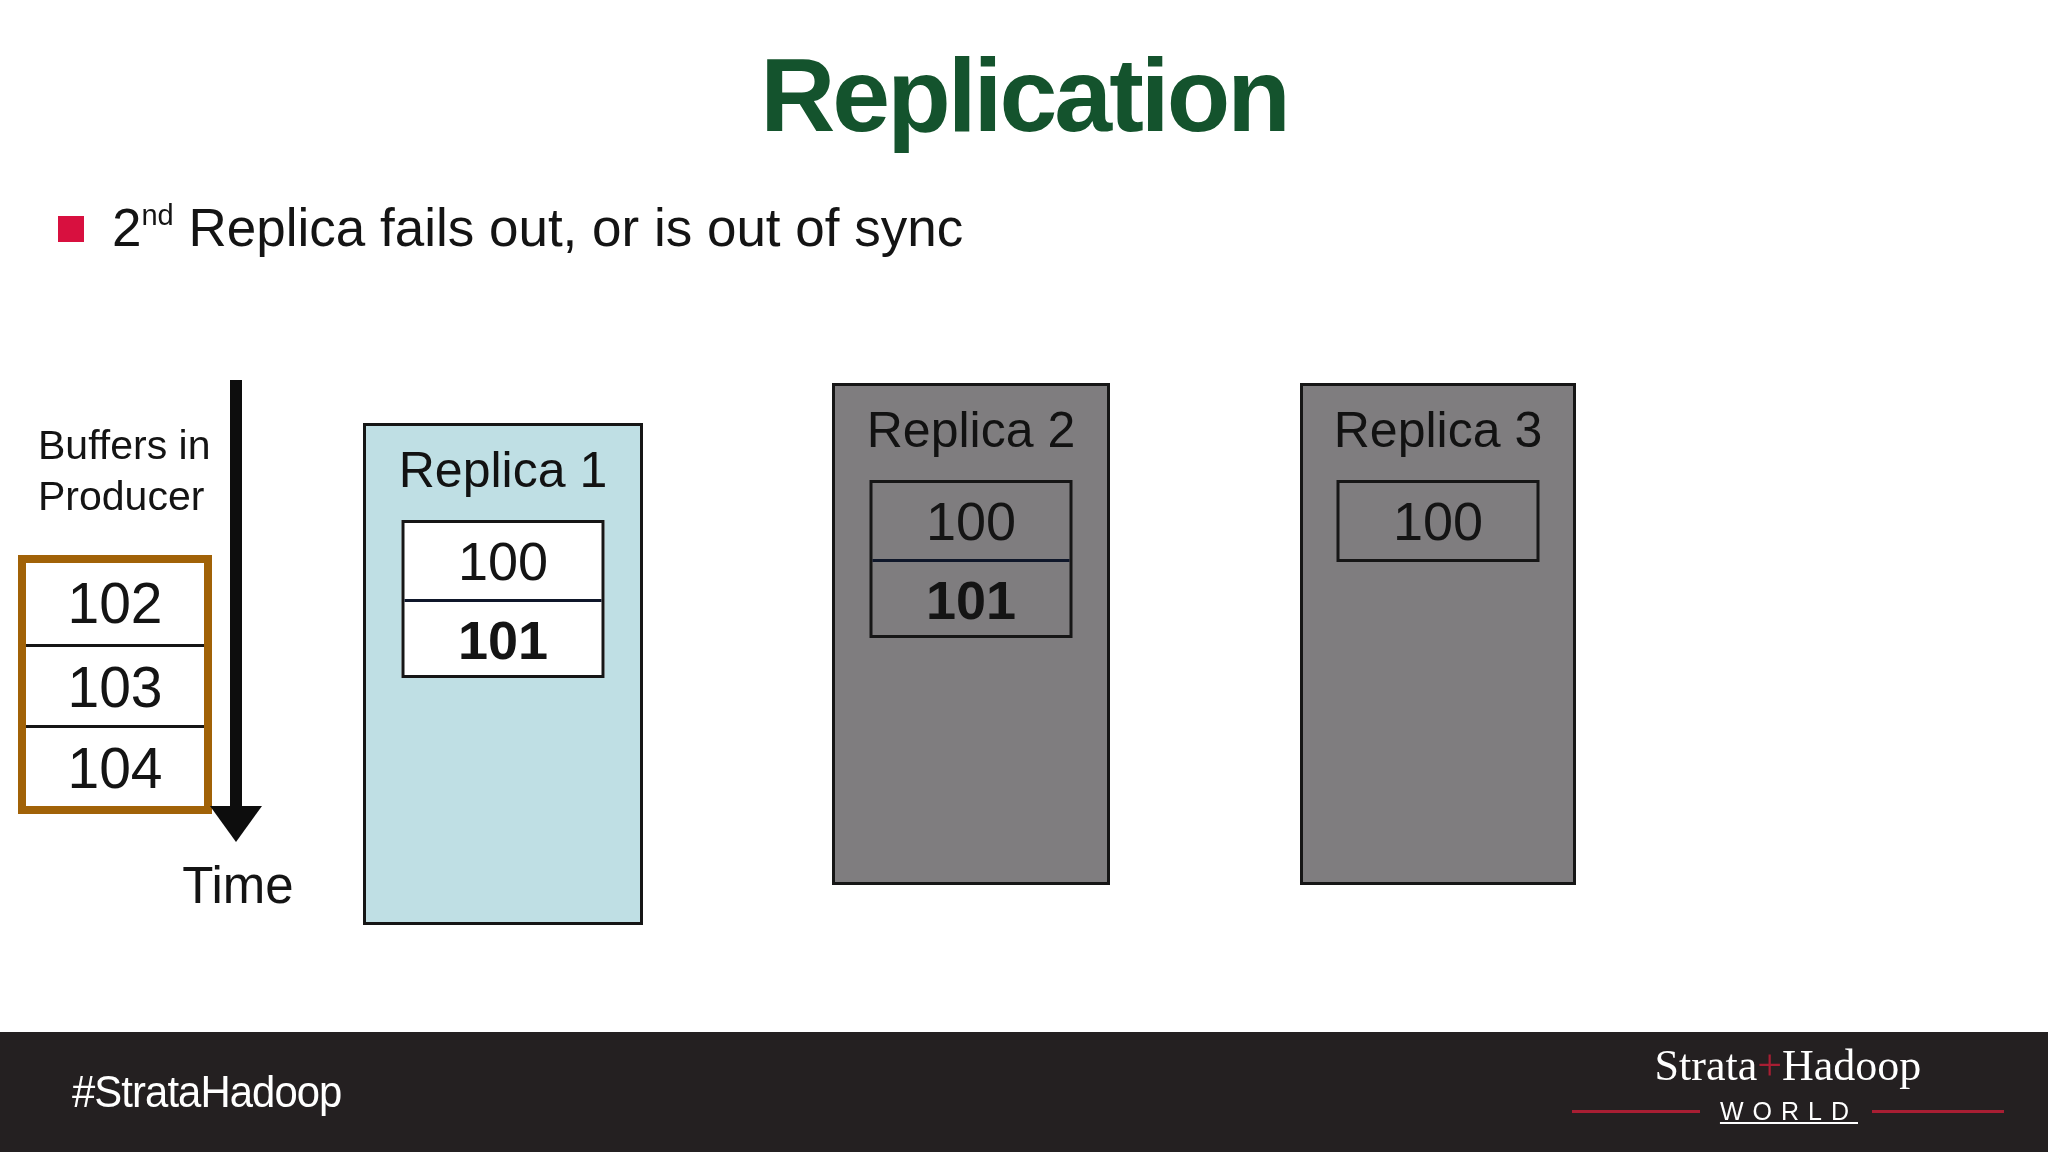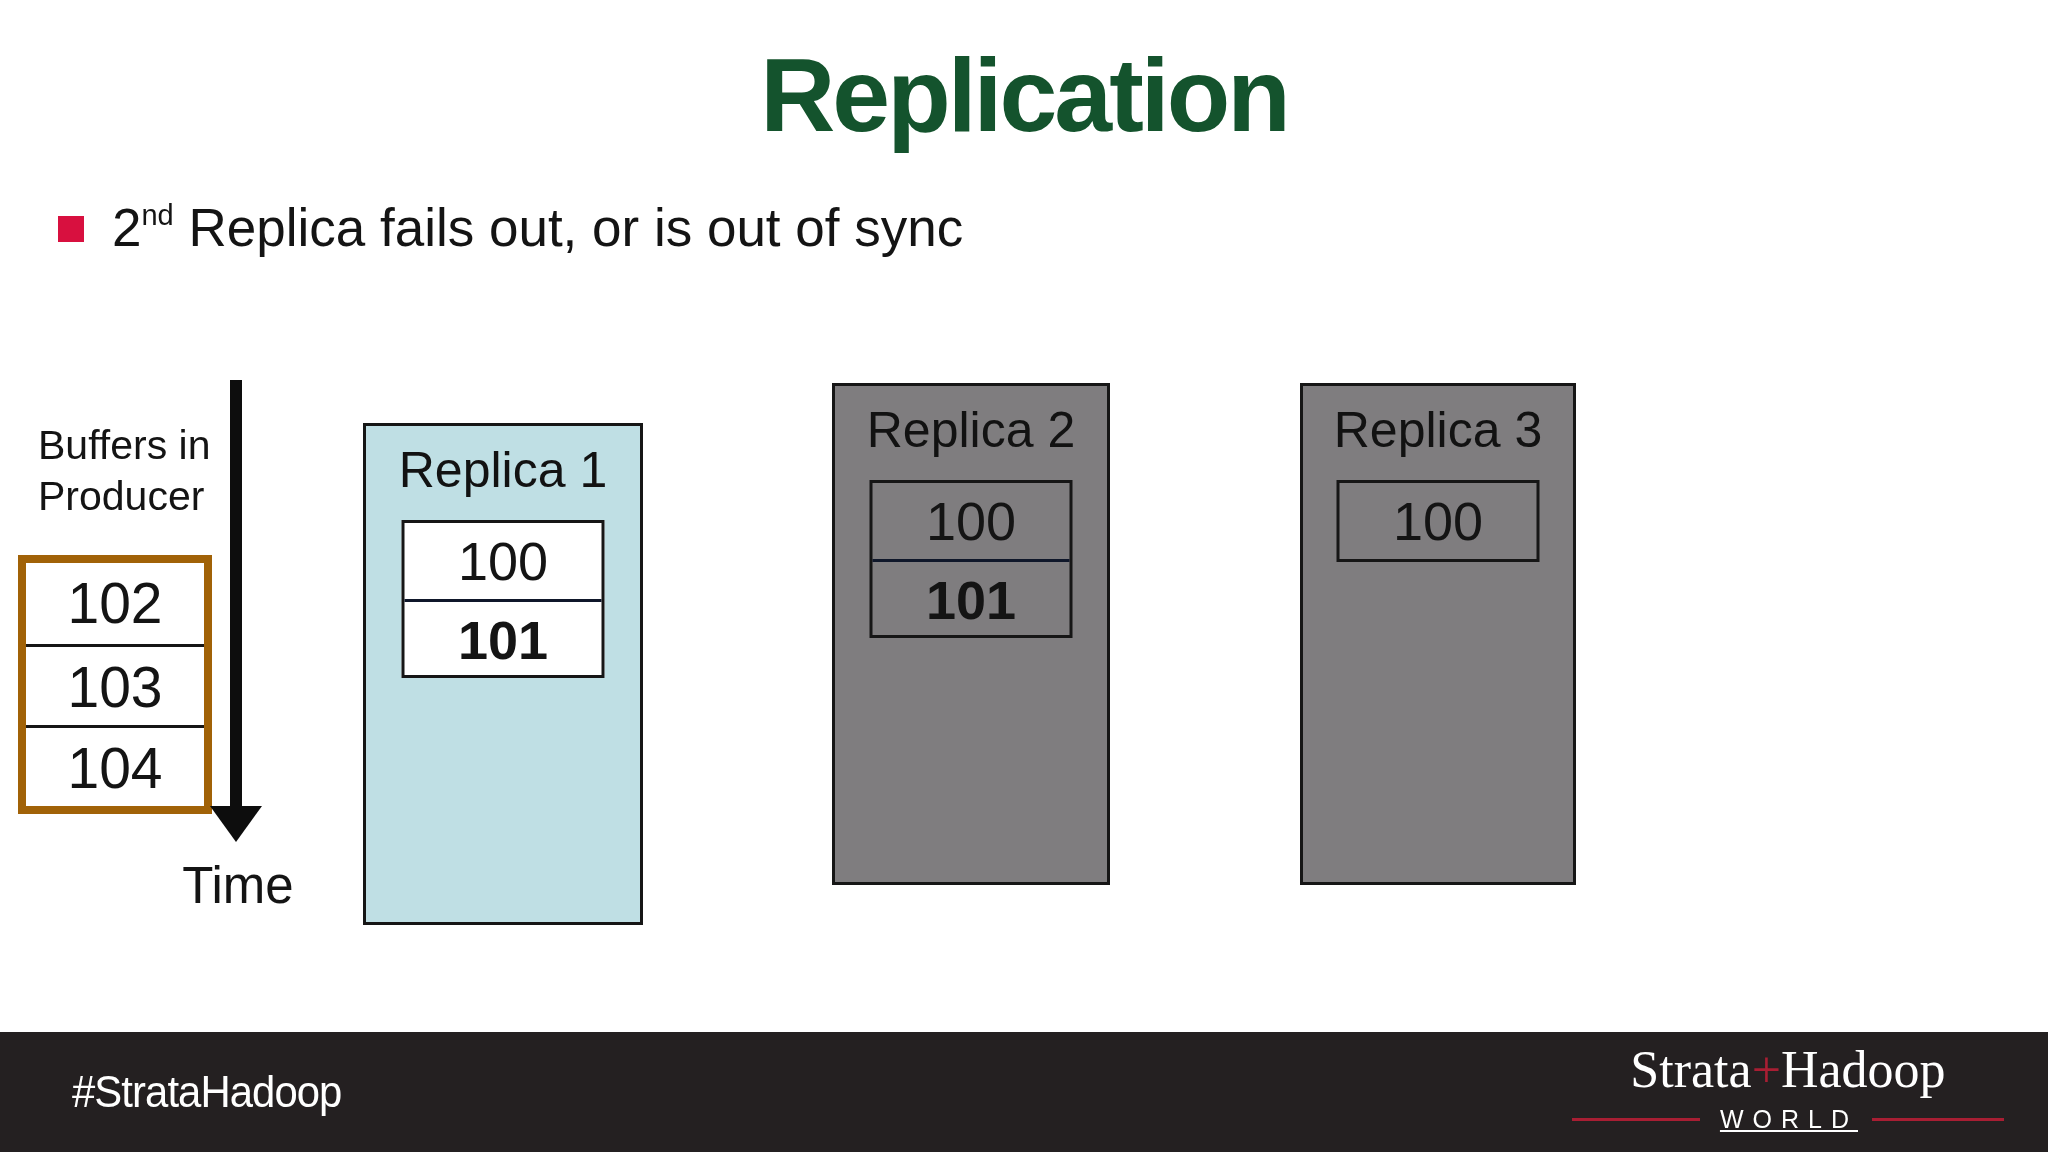--- a/index.html
+++ b/index.html
@@ -80,21 +80,21 @@
     position:absolute;left:0;top:1032px;width:2048px;height:120px;
     background:var(--footer-bg);
   }
   #hashtag{
     position:absolute;left:72px;top:0;height:120px;line-height:120px;
     color:#ffffff;font-size:45px;letter-spacing:-1px;
     transform:scaleX(0.93);transform-origin:left center;
   }
   #logo{position:absolute;right:44px;top:12px;text-align:center;}
   .logo-main{
-    font-family:"Liberation Serif",serif;font-size:52px;line-height:1;
+    font-family:"Liberation Serif",serif;font-size:44px;line-height:1;
     color:#ffffff;white-space:nowrap;
   }
   .logo-plus{color:var(--logo-red);}
   .logo-sub{display:flex;align-items:center;gap:14px;margin-top:9px;}
   .logo-rule{height:3px;background:var(--logo-red);}
   .logo-rule.left{width:128px;}
   .logo-rule.right{width:132px;}
   .logo-world{
     font-size:25px;letter-spacing:9px;padding-left:6px;color:#ffffff;
     font-family:"Liberation Sans",sans-serif;

